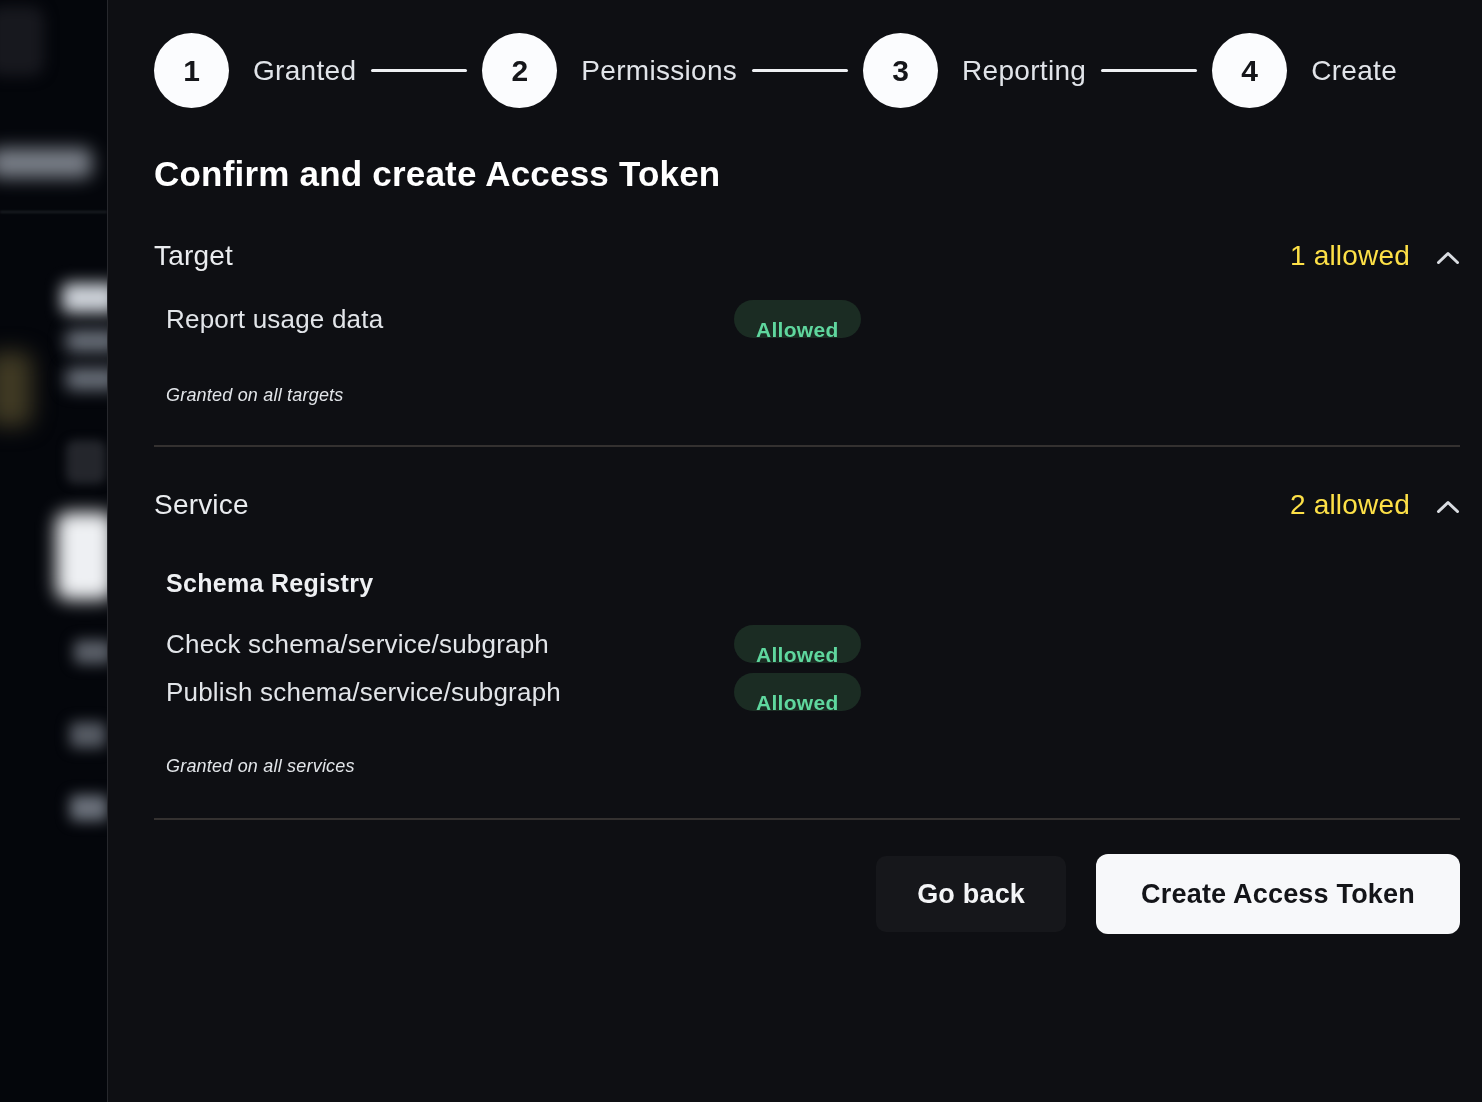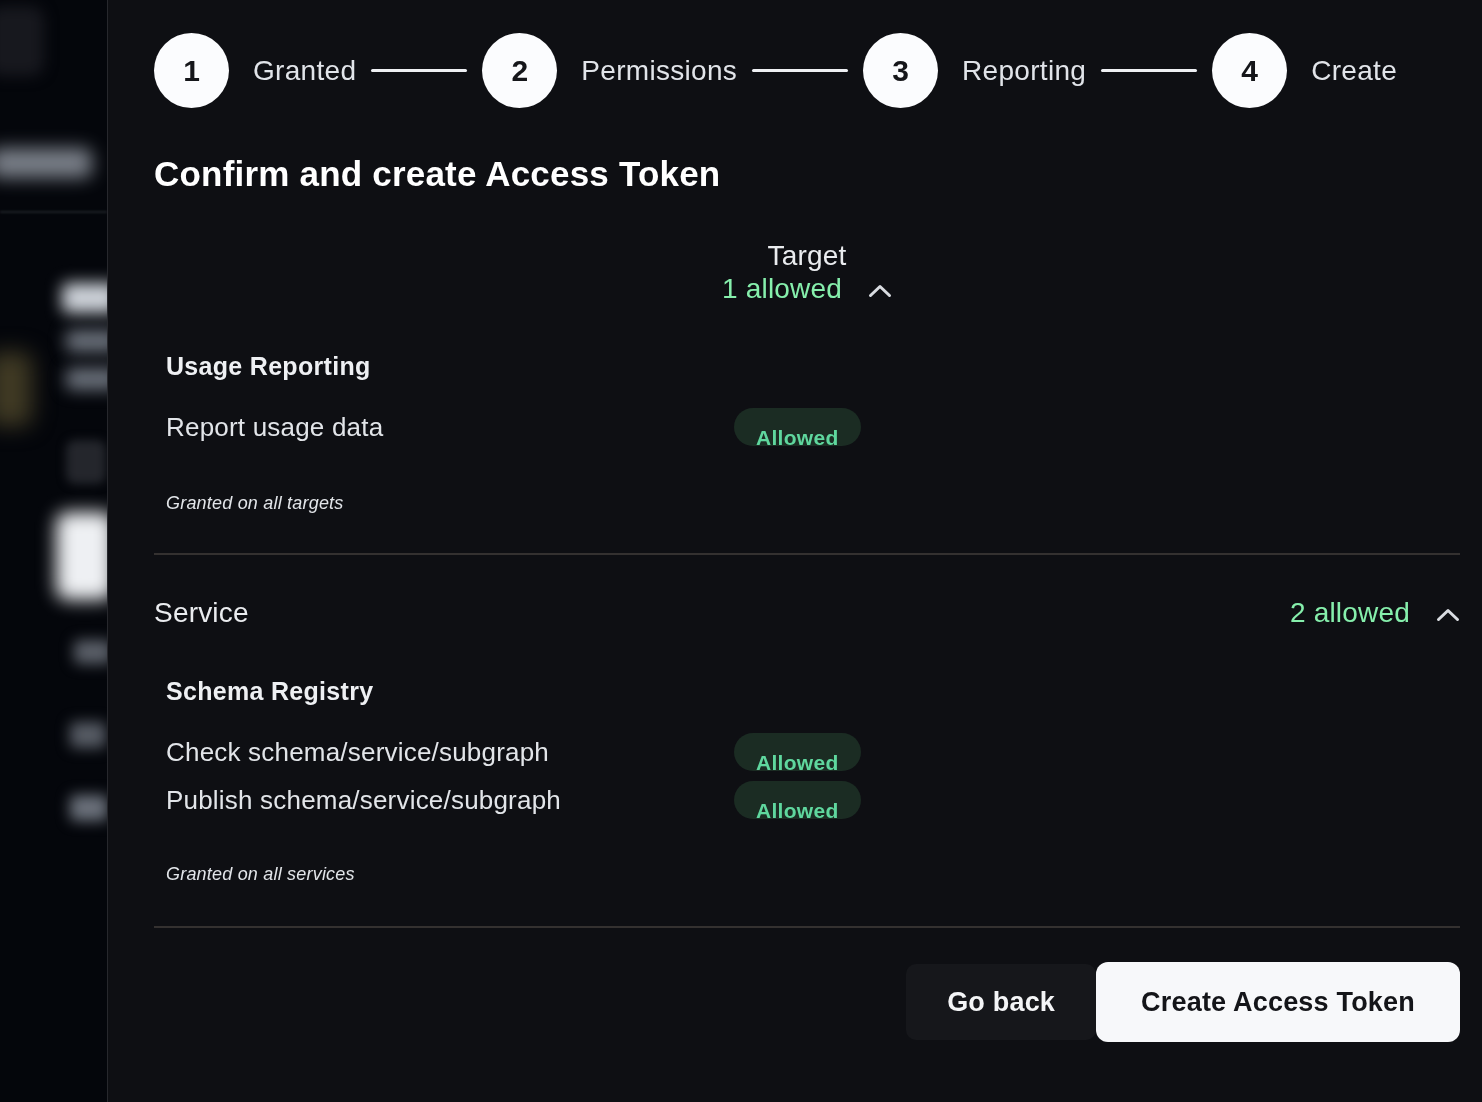--- a/index.html
+++ b/index.html
@@ -53,25 +53,25 @@
 
   
   .modal-title { margin-top: 45px; font-size: 35px; line-height: 42px; font-weight: 700; color: #ffffff; letter-spacing: .2px; }
   .modal-desc  { margin-top: 8px; font-size: 26px; line-height: 40px; color: #85898f; max-width: 1230px; }
 
   
   .section-header {
     display: flex; align-items: center; justify-content: space-between;
     cursor: pointer;
   }
-  .section-header.first { margin-top: 44px; flex-direction: column; }
+  .section-header.first { margin-top: 44px; }
   .section-header.second { margin-top: 41px; }
   .section-name  { font-size: 28px; line-height: 34px; color: #eaecef; font-weight: 500; letter-spacing: .2px; }
   .section-right { display: flex; align-items: center; gap: 26px; }
-  .allowed-count { font-size: 28px; color: #86efac; letter-spacing: .2px; }
+  .allowed-count { font-size: 28px; color: #fde047; letter-spacing: .2px; }
   .chevron { display: flex; align-items: center; cursor: pointer; padding-top: 3px; }
 
   .group-title { margin: 46px 0 0 12px; font-size: 25px; line-height: 30px; font-weight: 700; color: #eef0f3; letter-spacing: .3px; }
 
   .perm-rows { margin-top: 27px; display: flex; flex-direction: column; gap: 10px; }
   .perm-row  { display: flex; align-items: center; margin-left: 12px; height: 38px; }
   .perm-label { width: 568px; font-size: 26px; color: #e2e5e9; letter-spacing: .2px; }
   .badge {
     background: #1b2c23; color: #5fd79e;
     height: 38px; line-height: 38px; padding: 11px 22px;
@@ -79,21 +79,21 @@
   }
 
   .granted-note { margin: 41px 0 0 12px; font-size: 18px; line-height: 32px; color: #e2e5e9; letter-spacing: .2px; font-style: italic; }
   .granted-note.second { margin-top: 39px; }
 
   .divider { height: 2px; background: #343130; border: none; }
   .divider.first  { margin-top: 34px; }
   .divider.second { margin-top: 36px; }
 
   
-  .footer { margin-top: 34px; display: flex; justify-content: flex-end; align-items: center; }
+  .footer { margin-top: 34px; display: flex; justify-content: flex-end; align-items: center; gap: 30px; }
   .btn { font-family: "Liberation Sans", sans-serif; border: none; cursor: pointer; letter-spacing: .2px; }
   .btn-secondary {
     background: #16171b; color: #f4f5f7;
     height: 76px; padding: 0 41px; border-radius: 10px;
     font-size: 27px; font-weight: 600;
   }
   .btn-primary {
     background: #f7f8fa; color: #141519;
     height: 80px; padding: 12px 45px; border-radius: 12px;
     font-size: 27px; font-weight: 600;
@@ -148,21 +148,20 @@
       <div class="section-name">Target</div>
       <div class="section-right">
         <span class="allowed-count">1 allowed</span>
         <span class="chevron">
           <svg width="24" height="15" viewBox="0 0 24 15">
               <path d="M2.5 12.5 L12 3.5 L21.5 12.5" stroke="#d9dce1" stroke-width="3" fill="none" stroke-linecap="round" stroke-linejoin="round"></path>
             </svg>
         </span>
       </div>
     </div>
-    <div class="group-title">Usage Reporting</div>
     <div class="perm-rows">
       <div class="perm-row">
         <div class="perm-label">Report usage data</div>
         <div class="badge">Allowed</div>
       </div>
     </div>
     <div class="granted-note">Granted on all targets</div>
     <div class="divider first"></div>
   </div>
 

